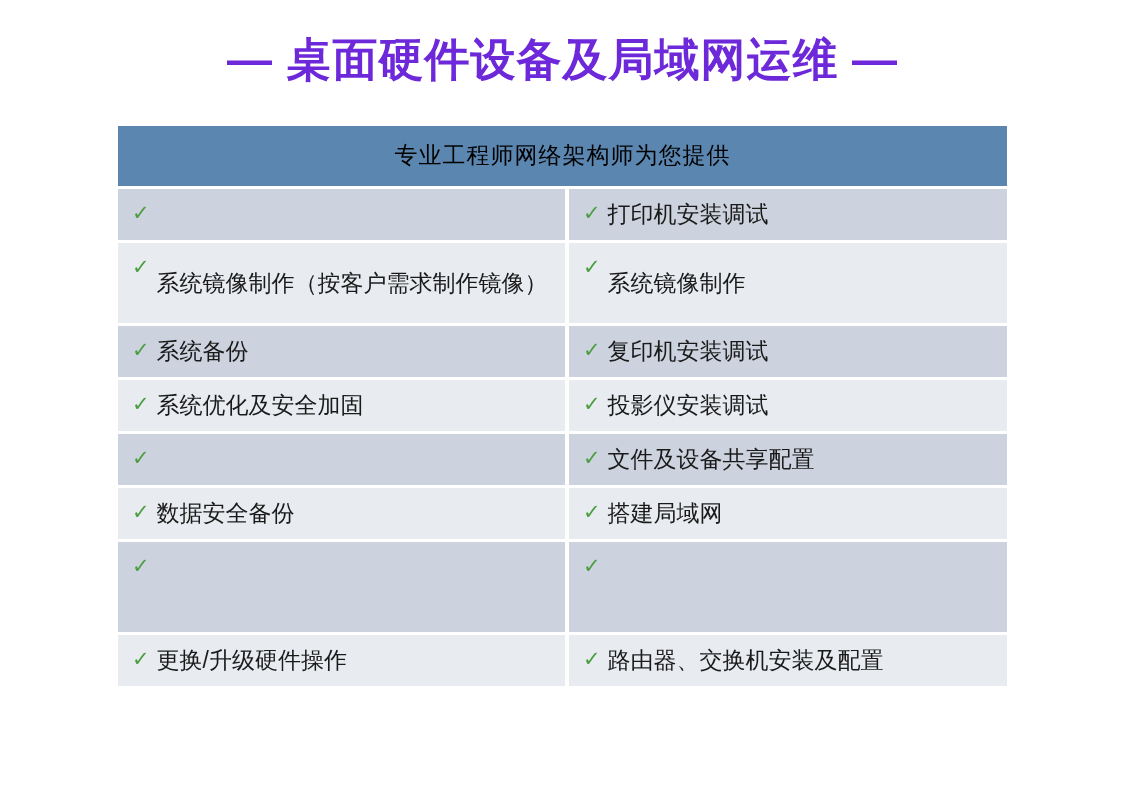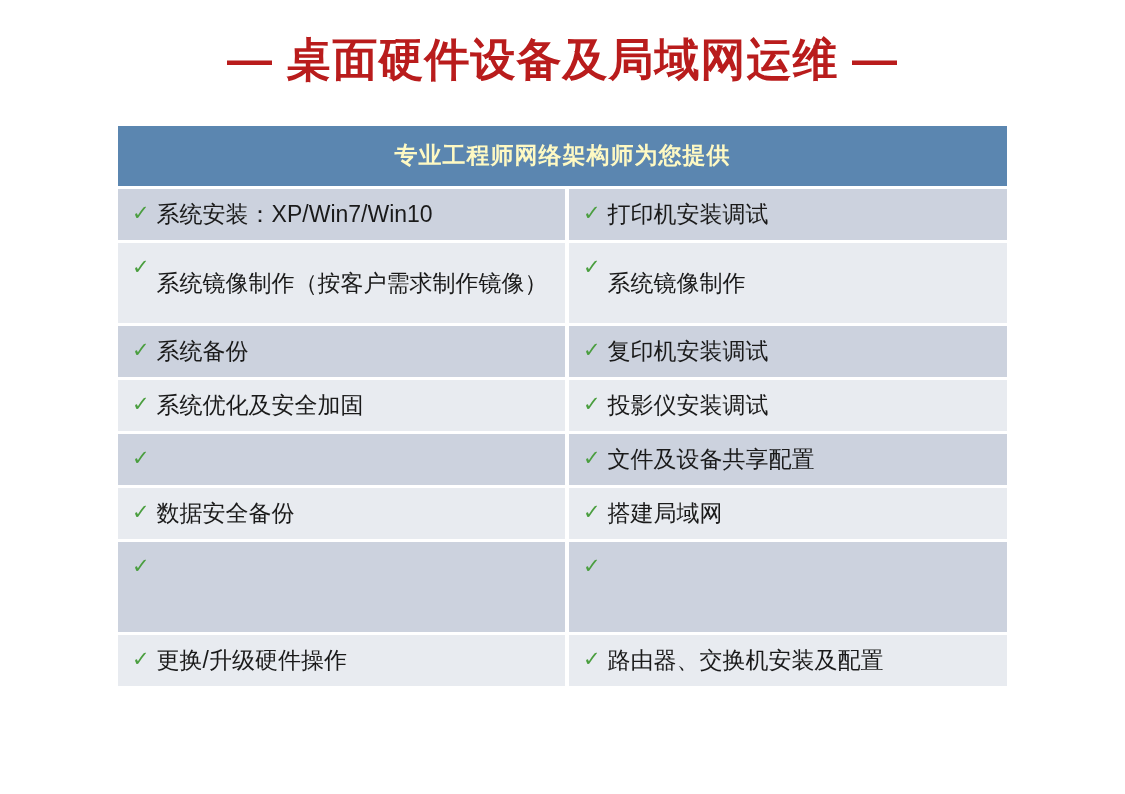--- a/index.html
+++ b/index.html
@@ -23,41 +23,41 @@
     position: absolute;
     left: 0;
     top: 32px;
     width: 1125px;
     text-align: center;
     font-family: "Liberation Sans", "DejaVu Sans", sans-serif;
     font-weight: bold;
     font-size: 45px;
     line-height: 56px;
     letter-spacing: 1px;
-    color: #b91c1c;
+    color: #6d28d9;
     white-space: nowrap;
   }
 
   
   .services-table {
     position: absolute;
     left: 118px;
     top: 126px;
     width: 889px;
     border-collapse: separate;
     border-spacing: 0;
   }
 
   
   .table-header {
     height: 60px;
     background: #5b86b0;
-    color: #fef9c3;
+    color: #000000;
     font-family: "Liberation Serif", "DejaVu Serif", serif;
-    font-weight: bold;
+    font-weight: normal;
     font-size: 23px;
     letter-spacing: 1px;
     text-align: center;
     line-height: 60px;
     white-space: nowrap;
     overflow: hidden;
   }
 
   
   .table-body {
@@ -123,21 +123,20 @@
 <div class="services-table">
 
   <div class="table-header">专业工程师网络架构师为您提供</div>
 
   <div class="row-gap"></div>
 
   <div class="table-body">
       <div class="t-row">
         <div class="t-cell left shade-dark h-small">
           <span class="check-icon">✓</span>
-          <span class="cell-text">系统安装：XP/Win7/Win10</span>
         </div>
         <div class="t-cell right shade-dark h-small">
           <span class="check-icon">✓</span>
           <span class="cell-text">打印机安装调试</span>
         </div>
       </div>
       <div class="row-gap"></div>
       <div class="t-row">
         <div class="t-cell left shade-light h-tall">
           <span class="check-icon">✓</span>

